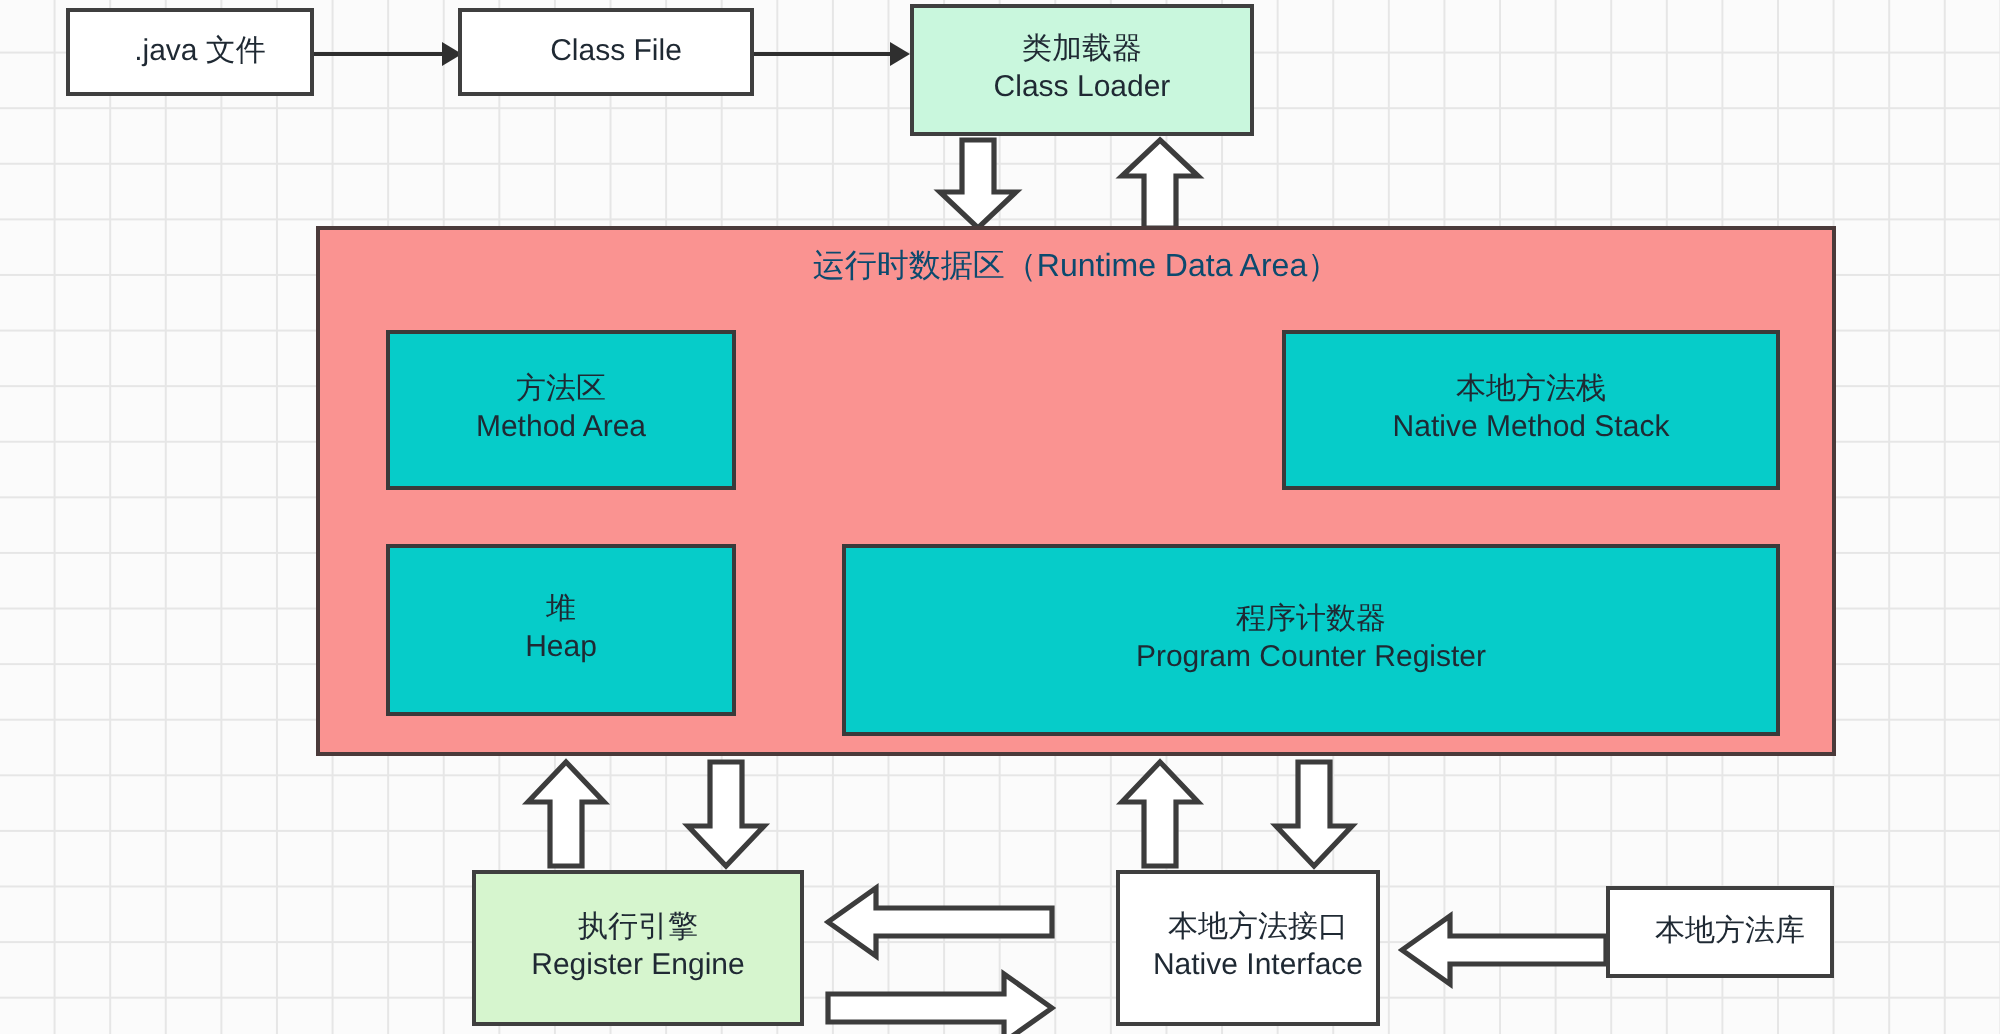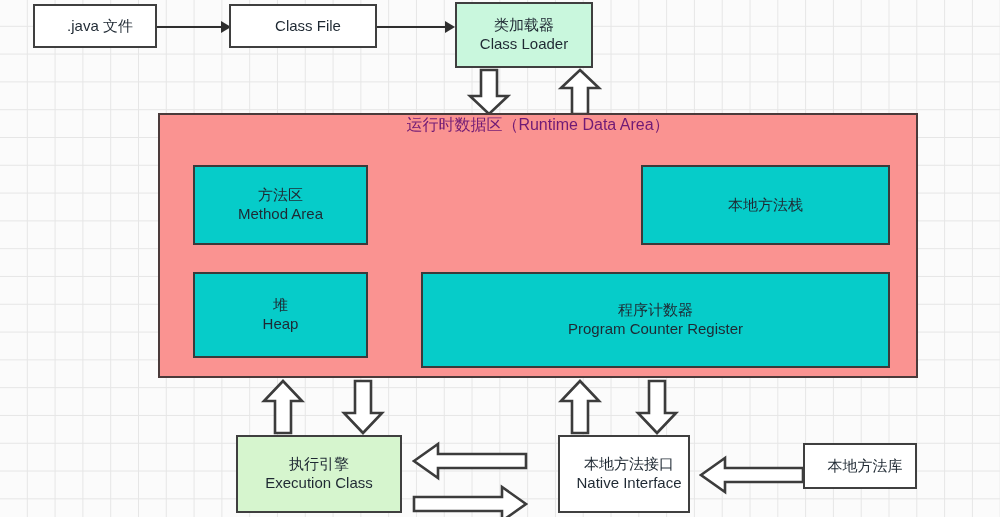--- a/index.html
+++ b/index.html
@@ -64,22 +64,23 @@
     font-size: 15px;
   }
   
   .node-salmon {
     background: #fa9391;
     border-color: #4a3a3a;
     align-items: center;
     justify-content: flex-start;
   }
   .rda-title {
+    margin-top: 9px;
     font-size: 16px;
-    color: #701a75;
+    color: #0c4a6e;
     white-space: nowrap;
   }
   .rounded {
     border-radius: 0;
   }
 
   
   .thin-arrow {
     position: absolute;
   }
@@ -130,21 +131,21 @@
 
   <div class="box node-white" style="left:229px; top:4px; width:148px; height:44px;">
     <span class="ln">Class File</span>
   </div>
 
   <div class="thin-arrow" style="left:377px; top:16px; width:78px; height:22px;">
     <div class="shaft" style="width:68px;"></div>
     <div class="head"></div>
   </div>
 
-  <div class="box node-mint" style="left:455px; top:2px; width:138px; height:66px;">
+  <div class="box node-mint" style="left:455px; top:2px; width:172px; height:66px;">
     <span class="ln">类加载器</span>
     <span class="ln">Class Loader</span>
   </div>
 
   <div class="blk" style="left:466px; top:68px; width:46px; height:48px;">
     <svg width="46" height="48" viewBox="0 0 46 48">
       <polygon points="15,2 31,2 31,28 42,28 23,46 4,28 15,28"></polygon>
     </svg>
   </div>
 
@@ -159,20 +160,21 @@
   </div>
 
   <div class="box node-cyan" style="left:193px; top:165px; width:175px; height:80px;">
     <span class="ln">方法区</span>
     <span class="ln">Method Area</span>
   </div>
 
 
   <div class="box node-cyan" style="left:641px; top:165px; width:249px; height:80px;">
     <span class="ln">本地方法栈</span>
+    <span class="ln">Native Method Stack</span>
   </div>
 
   <div class="box node-cyan" style="left:193px; top:272px; width:175px; height:86px;">
     <span class="ln">堆</span>
     <span class="ln">Heap</span>
   </div>
 
   <div class="box node-cyan" style="left:421px; top:272px; width:469px; height:96px;">
     <span class="ln">程序计数器</span>
     <span class="ln">Program Counter Register</span>
@@ -197,21 +199,21 @@
   </div>
 
   <div class="blk" style="left:634px; top:379px; width:46px; height:56px;">
     <svg width="46" height="56" viewBox="0 0 46 56">
       <polygon points="15,2 31,2 31,34 42,34 23,54 4,34 15,34"></polygon>
     </svg>
   </div>
 
   <div class="box node-green rounded" style="left:236px; top:435px; width:166px; height:78px;">
     <span class="ln">执行引擎</span>
-    <span class="ln">Execution Class</span>
+    <span class="ln">Register Engine</span>
   </div>
 
   <div class="blk" style="left:412px; top:441px; width:116px; height:40px;">
     <svg width="116" height="40" viewBox="0 0 116 40">
       <polygon points="2,20 26,3 26,13 114,13 114,27 26,27 26,37"></polygon>
     </svg>
   </div>
 
   <div class="blk" style="left:412px; top:484px; width:116px; height:40px;">
     <svg width="116" height="40" viewBox="0 0 116 40">

